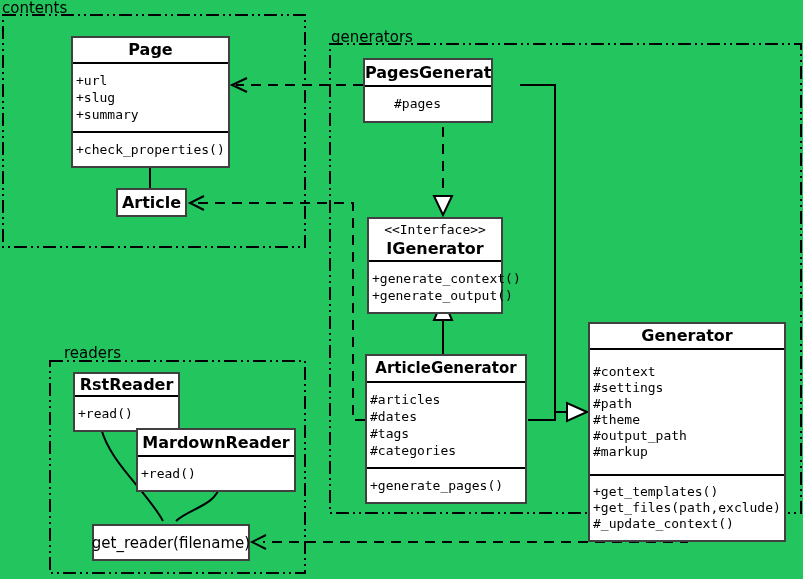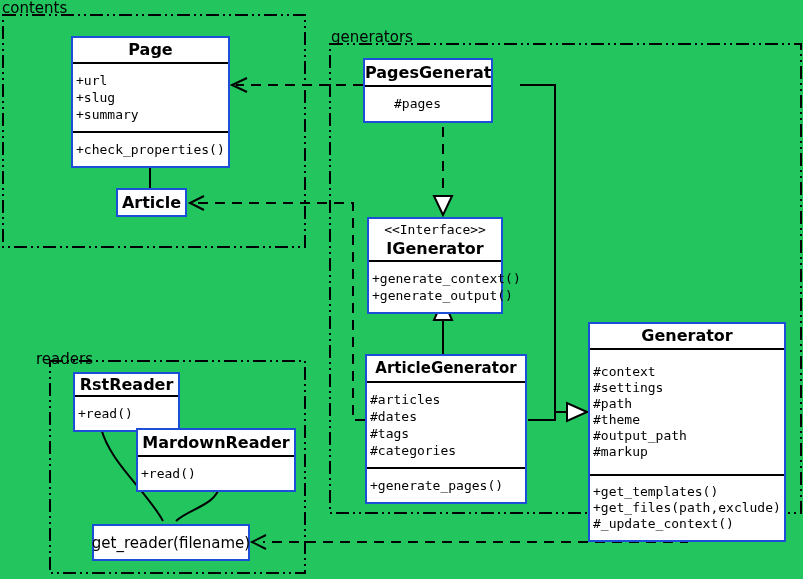--- a/index.html
+++ b/index.html
@@ -12,21 +12,21 @@
   .ln{fill:none;stroke:#000;stroke-width:2;}
   .dash{fill:none;stroke:#000;stroke-width:2;stroke-dasharray:10 7;}
   .tri{fill:#ffffff;stroke:#000;stroke-width:2;stroke-linejoin:miter;}
   .open{fill:none;stroke:#000;stroke-width:2;stroke-linejoin:miter;}
 
   .pkg-label{
     position:absolute;z-index:2;font-size:15px;line-height:15px;
     white-space:nowrap;
   }
   .uml-class{
-    position:absolute;z-index:2;background:#fff;border:2px solid #1d4ed8;
+    position:absolute;z-index:2;background:#fff;border:2px solid #404040;
     box-sizing:border-box;
   }
   .uml-title{
     font-weight:bold;text-align:center;font-size:16px;line-height:25px;
     white-space:nowrap;overflow:hidden;
   }
   .uml-sec{
     border-top:2px solid #000;
     font-family:"DejaVu Sans Mono",monospace;font-size:13px;
     padding:8px 3px;
@@ -95,21 +95,21 @@
     </g>
 
     <g>
       <path class="ln" d="M176,521 C188,509 215,506 220,486"></path>
       <polyline class="open" points="213,492 221,479 228,491"></polyline>
     </g>
   </svg>
 
   <div class="pkg-label" style="left:2px;top:1px;">contents</div>
   <div class="pkg-label" style="left:331px;top:30px;">generators</div>
-  <div class="pkg-label" style="left:36px;top:346px;margin-top:6px;">readers</div>
+  <div class="pkg-label" style="left:64px;top:346px;">readers</div>
 
   <div class="uml-class" style="left:71px;top:36px;width:159px;">
     <div class="uml-title" style="line-height:24px;">Page</div>
     <div class="uml-sec">
       <div class="uml-member">+url</div>
       <div class="uml-member">+slug</div>
       <div class="uml-member">+summary</div>
     </div>
     <div class="uml-sec">
       <div class="uml-member">+check_properties()</div>

